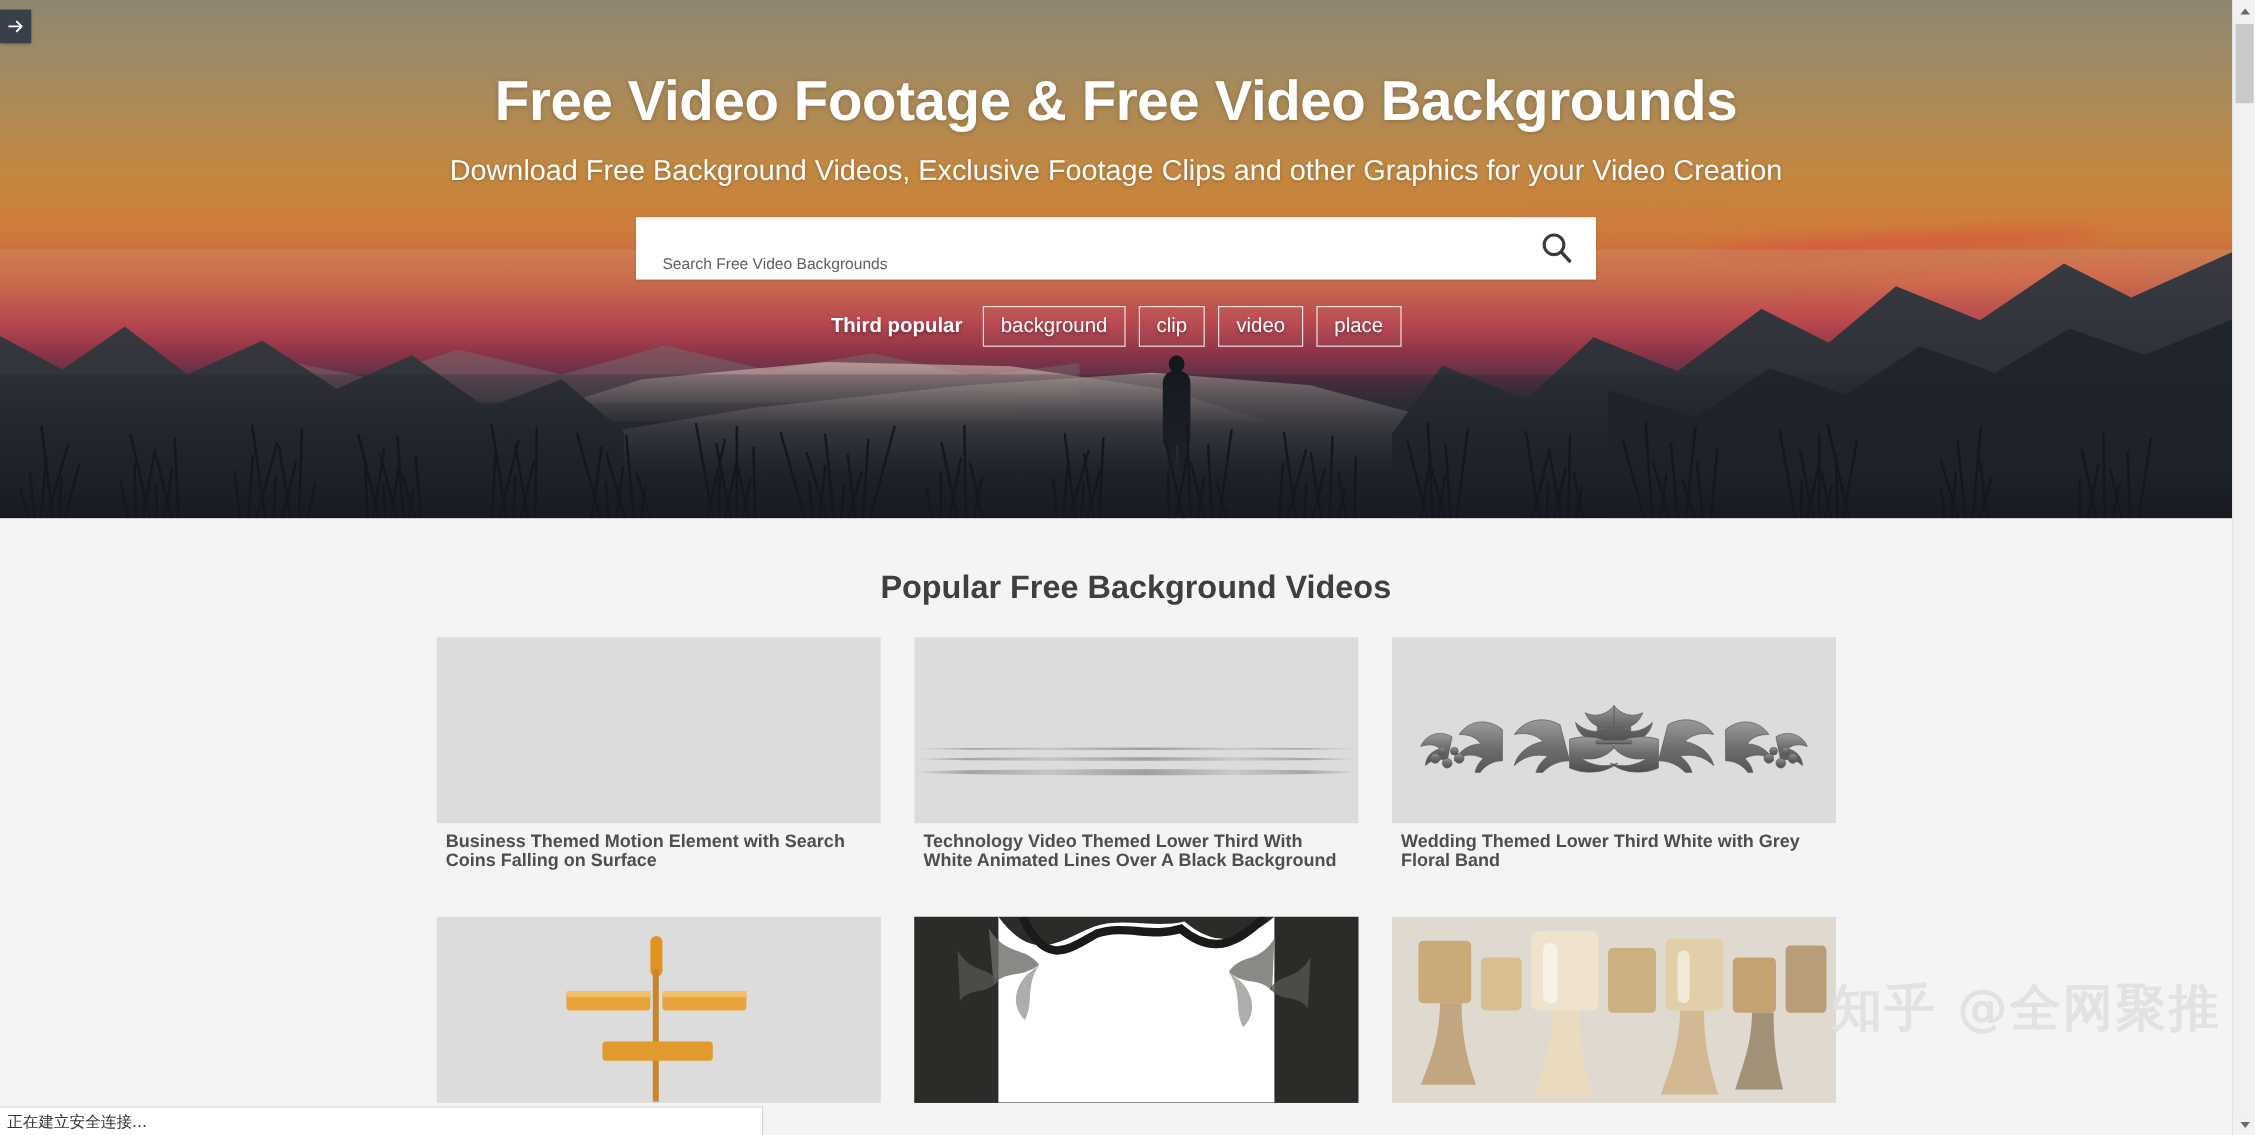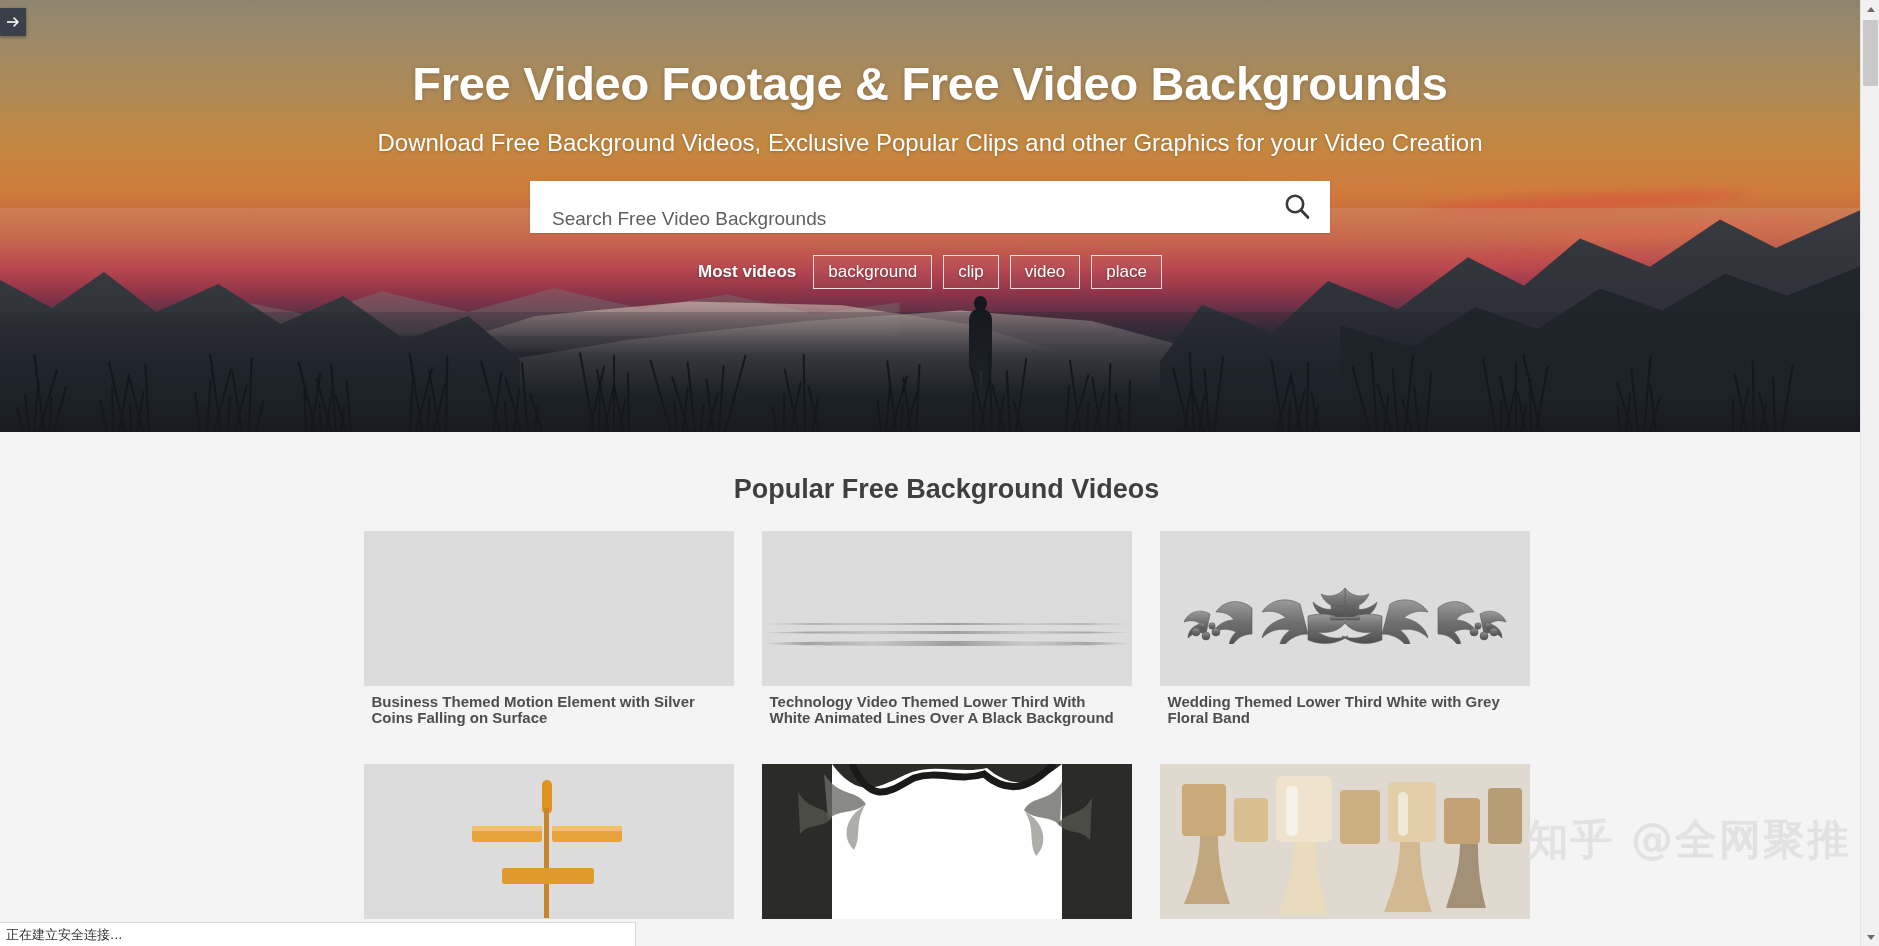--- a/index.html
+++ b/index.html
@@ -169,21 +169,21 @@
     width:800px; height:52px;
     background:#ffffff;
     display:flex; align-items:center;
     box-shadow:0 1px 2px rgba(0,0,0,.12);
   }
   .search-input {
     flex:1;
     border:none; outline:none;
     background:transparent;
     padding:0 22px;
-    font-size:19px;
+    font-size:13px;
     color:#333;
     font-family:"Liberation Sans", sans-serif;
     margin-top:24px;
   }
   .search-input::placeholder { color:#5f5f5f; }
   .search-btn {
     width:66px; height:52px;
     border:none; background:transparent;
     display:flex; align-items:center; justify-content:center;
     cursor:pointer;
@@ -510,52 +510,52 @@
         <div class="blade" style="left:1746px;height:59px;transform:rotate(-12deg);"></div>
         <div class="blade" style="left:1753px;height:72px;transform:rotate(-1deg);"></div>
         <div class="blade" style="left:1760px;height:29px;transform:rotate(10deg);"></div>
         <div class="blade" style="left:1767px;height:42px;transform:rotate(-13deg);"></div>
         <div class="blade" style="left:1774px;height:55px;transform:rotate(-2deg);"></div>
         <div class="blade" style="left:1781px;height:68px;transform:rotate(9deg);"></div>
       </div>
 
     <div class="hero-content">
       <h1 class="hero-title">Free Video Footage &amp; Free Video Backgrounds</h1>
-      <p class="hero-sub">Download Free Background Videos, Exclusive Popular Clips and other Graphics for your Video Creation</p>
+      <p class="hero-sub">Download Free Background Videos, Exclusive Footage Clips and other Graphics for your Video Creation</p>
 
       <div class="search-wrap">
         <input class="search-input" type="text" placeholder="Search Free Video Backgrounds" style="">
         <button class="search-btn">
           <span>
             <svg width="30" height="30" viewBox="0 0 30 30">
               <circle cx="13" cy="13" r="8.2" fill="none" stroke="#3a3a3a" stroke-width="2.6"></circle>
               <line x1="19" y1="19" x2="26" y2="26.5" stroke="#3a3a3a" stroke-width="2.8" stroke-linecap="round"></line>
             </svg>
           </span>
         </button>
       </div>
 
       <div class="tags-row">
-        <span class="tags-label">Most videos</span>
+        <span class="tags-label">Third popular</span>
         <button class="tag">background</button>
         <button class="tag">clip</button>
         <button class="tag">video</button>
         <button class="tag">place</button>
       </div>
     </div>
   </section>
 
   <section id="content">
     <h2 class="sec-title">Popular Free Background Videos</h2>
 
     <div class="grid">
 
       <div class="card">
         <div class="thumb t-coins"></div>
-        <div class="card-title">Business Themed Motion Element with Silver Coins Falling on Surface</div>
+        <div class="card-title">Business Themed Motion Element with Search Coins Falling on Surface</div>
       </div>
 
       <div class="card">
         <div class="thumb t-lines">
           <div class="ln a"></div>
             <div class="ln b"></div>
             <div class="ln c"></div>
         </div>
         <div class="card-title">Technology Video Themed Lower Third With White Animated Lines Over A Black Background</div>
       </div>

